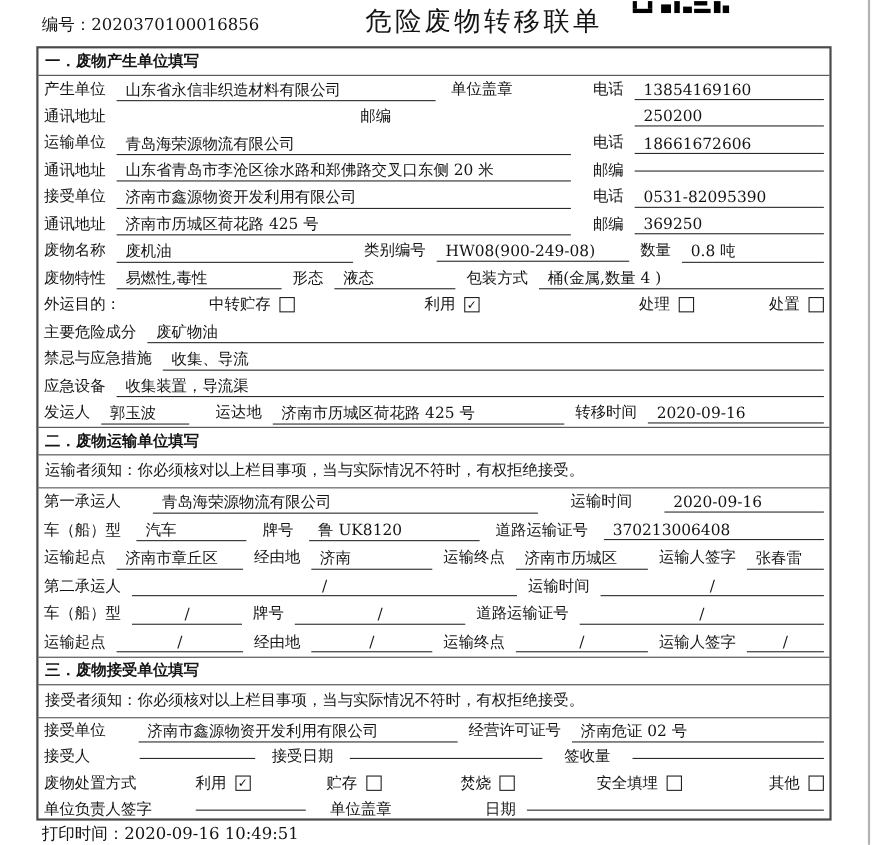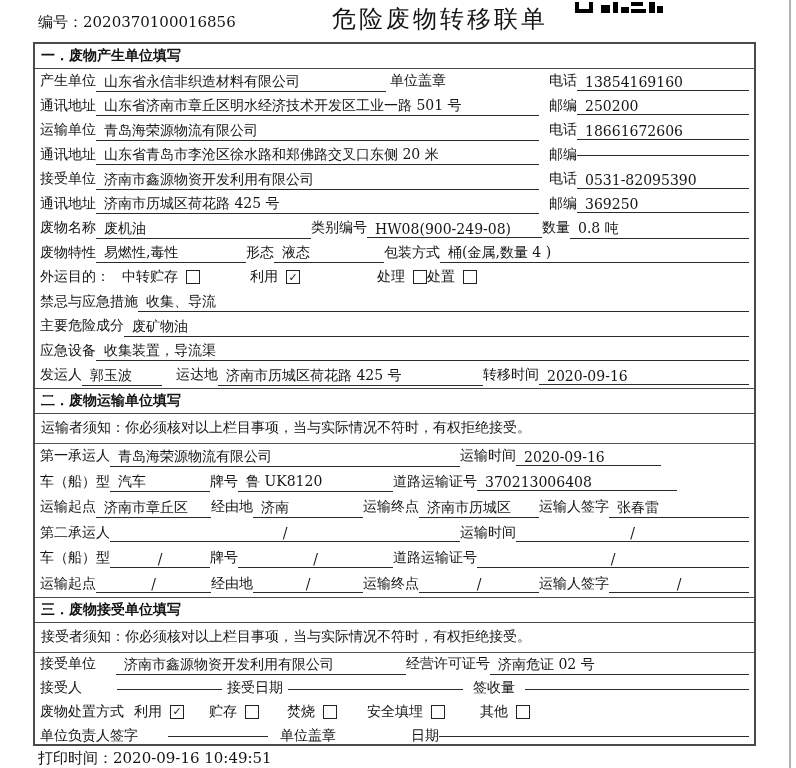--- a/index.html
+++ b/index.html
@@ -24,21 +24,21 @@
   .sec-hdr{
     height:25px;flex:none;display:flex;align-items:center;padding:0 6px;
     font-family:"DejaVu Sans","Liberation Sans",sans-serif;
     font-weight:bold;font-size:14px;border-bottom:1.5px solid #4a4a4a;box-sizing:border-box;
   }
   .sec-hdr.bt{border-top:1.5px solid #4a4a4a;height:26px;}
   .notice{
     height:30px;flex:none;display:flex;align-items:center;padding:0 6px;
     border-bottom:1px solid #555;box-sizing:border-box;
   }
-  .r{display:flex;align-items:center;padding:0 5px;height:24.5px;flex:none;box-sizing:border-box;}
+  .r{display:flex;align-items:center;gap:10px;padding:0 5px;height:24.5px;flex:none;box-sizing:border-box;justify-content:space-between;}
   .r2{height:25.5px;}
   .r3{height:23.8px;}
   .lbl{white-space:nowrap;flex:none;}
   .u{
     border-bottom:1px solid #2a2a2a;padding:2px 8px 0 8px;
     white-space:nowrap;overflow:hidden;box-sizing:border-box;flex:none;
   }
   .fx{flex:1 1 auto;}
   .sp{flex:1 1 auto;}
   .c{text-align:center;padding-left:0;padding-right:0;}
@@ -94,21 +94,20 @@
     <span class="lbl">产生单位</span>
     <span class="u w290">山东省永信非织造材料有限公司</span>
     <span class="lbl ml14">单位盖章</span>
     <span class="sp"></span>
     <span class="lbl">电话</span>
     <span class="u w172">13854169160</span>
   </div>
 
   <div class="r">
     <span class="lbl">通讯地址</span>
-    <span class="u fx">山东省济南市章丘区明水经济技术开发区工业一路 501 号</span>
     <span class="lbl ml10">邮编</span>
     <span class="u w172">250200</span>
   </div>
 
   <div class="r">
     <span class="lbl">运输单位</span>
     <span class="u fx">青岛海荣源物流有限公司</span>
     <span class="lbl ml10">电话</span>
     <span class="u w172">18661672606</span>
   </div>
@@ -174,27 +173,27 @@
     </span>
     <span class="opt ml105">
       <span>处置</span>
       <span class="cb">
           <i></i>
         </span>
     </span>
   </div>
 
   <div class="r">
+    <span class="lbl">主要危险成分</span>
+    <span class="u fx">废矿物油</span>
+  </div>
+
+  <div class="r">
     <span class="lbl">禁忌与应急措施</span>
     <span class="u fx">收集、导流</span>
-  </div>
-
-  <div class="r">
-    <span class="lbl">主要危险成分</span>
-    <span class="u fx">废矿物油</span>
   </div>
 
   <div class="r">
     <span class="lbl">应急设备</span>
     <span class="u fx">收集装置，导流渠</span>
   </div>
 
   <div class="r">
     <span class="lbl">发运人</span>
     <span class="u w80">郭玉波</span>

